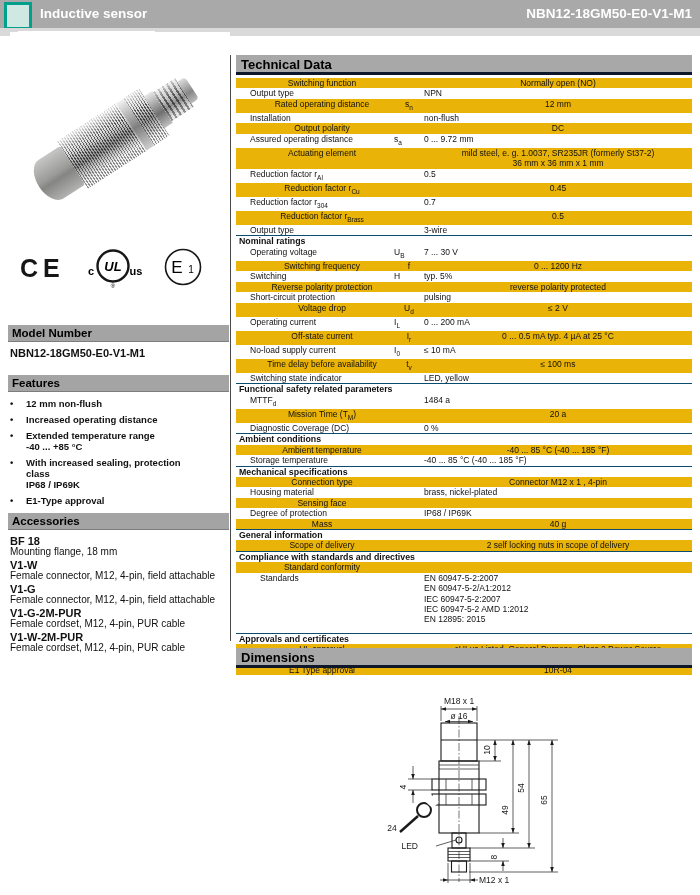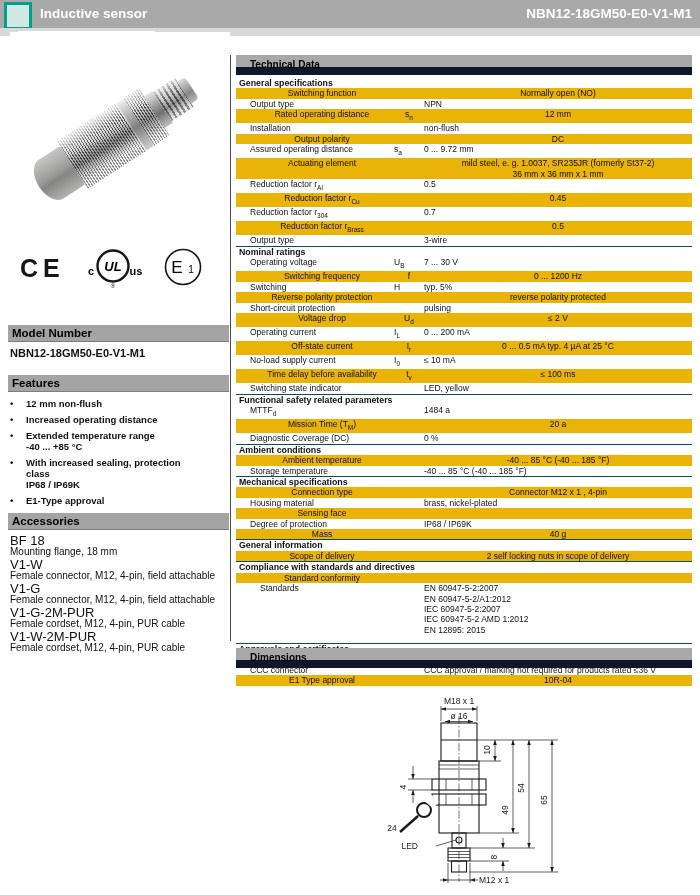--- a/index.html
+++ b/index.html
@@ -28,21 +28,21 @@
 
   
   .features-list{position:absolute;left:10px;top:398px;width:212px;margin:0;padding:0;list-style:none;}
   .features-list li{display:flex;margin-bottom:5px;}
   .features-list .dot{width:16px;font-size:9.5px;font-weight:bold;line-height:11px;}
   .features-list .ftext{font-size:9.5px;font-weight:bold;line-height:11px;}
 
   
   .acc-list{position:absolute;left:10px;top:536px;width:214px;}
   .acc-item{margin-bottom:4.5px;}
-  .acc-name{font-size:13px;font-weight:normal;line-height:10.5px;}
+  .acc-name{font-size:11px;font-weight:bold;line-height:10.5px;}
   .acc-desc{font-size:10px;line-height:9px;}
 
   
   .photo{position:absolute;left:10px;top:32px;width:220px;height:218px;background:#fff;}
   .sensor{position:absolute;left:26px;top:116px;width:218px;height:56px;
           transform:rotate(-33deg);transform-origin:20px 28px;display:flex;align-items:center;}
   .cap{width:40px;height:46px;border-radius:14px 3px 3px 14px / 23px 3px 3px 23px;
        background:linear-gradient(180deg,#c6c6c4,#9b9b99 45%,#858583 58%,#b2b2b0);}
   .thread1{width:70px;height:56px;
        background:linear-gradient(180deg,rgba(255,255,255,.85),rgba(130,130,130,.12) 30%,rgba(35,35,35,.45) 56%,rgba(255,255,255,.35) 86%),
@@ -58,22 +58,22 @@
   .conntip{width:9px;height:26px;border-radius:0 4px 4px 0;
        background:linear-gradient(180deg,#ddd,#878787 60%,#bbb);}
 
   
   .ce-mark{position:absolute;left:20px;top:254px;font-size:25px;font-weight:600;letter-spacing:5px;color:#161616;}
   .cul-mark{position:absolute;left:80px;top:246px;}
   .e1-mark{position:absolute;left:160px;top:246px;}
 
   
   .bigbar{position:absolute;left:236px;width:456px;height:20px;background:#a8a8a8;
-          border-bottom:8px solid #0f172a;font-size:10px;font-weight:bold;color:#000;
-          line-height:20px;padding-left:14px;box-sizing:border-box;}
+          border-bottom:3px solid #0f172a;font-size:13px;font-weight:bold;color:#000;
+          line-height:20px;padding-left:5px;box-sizing:border-box;}
 
   .tech-table{position:absolute;left:236px;top:78px;width:456px;font-size:8.5px;}
   .tsect{font-weight:bold;font-size:8.8px;line-height:10.4px;min-height:10.4px;
          padding-left:3px;border-top:1px solid #0c4a6e;}
   .tsect.first{border-top:none;}
   .tsect.gap{margin-top:8px;}
   .trow{display:flex;line-height:10.4px;min-height:10.4px;}
   .trow.sh{background:#eab308;text-align:center;}
   .tlabel{width:144px;padding-left:14px;flex:none;}
   .trow.ind2 .tlabel{padding-left:24px;width:134px;}
@@ -185,21 +185,20 @@
       <div class="acc-item">
         <div class="acc-name">V1-W-2M-PUR</div>
         <div class="acc-desc">Female cordset, M12, 4-pin, PUR cable</div>
       </div>
     </div>
 
   <div class="col-divider"></div>
 
   <div class="bigbar" style="top:55px">Technical Data</div>
   <div class="tech-table" id="tech-table">
-      <div class="tsect first">General specifications</div>
       <div class="trow sh">
         <span class="tlabel">Switching function</span>
         <span class="tsym"></span>
         <span class="tval">
           <div>Normally open (NO)</div>
         </span>
       </div>
       <div class="trow">
         <span class="tlabel">Output type</span>
         <span class="tsym"></span>

